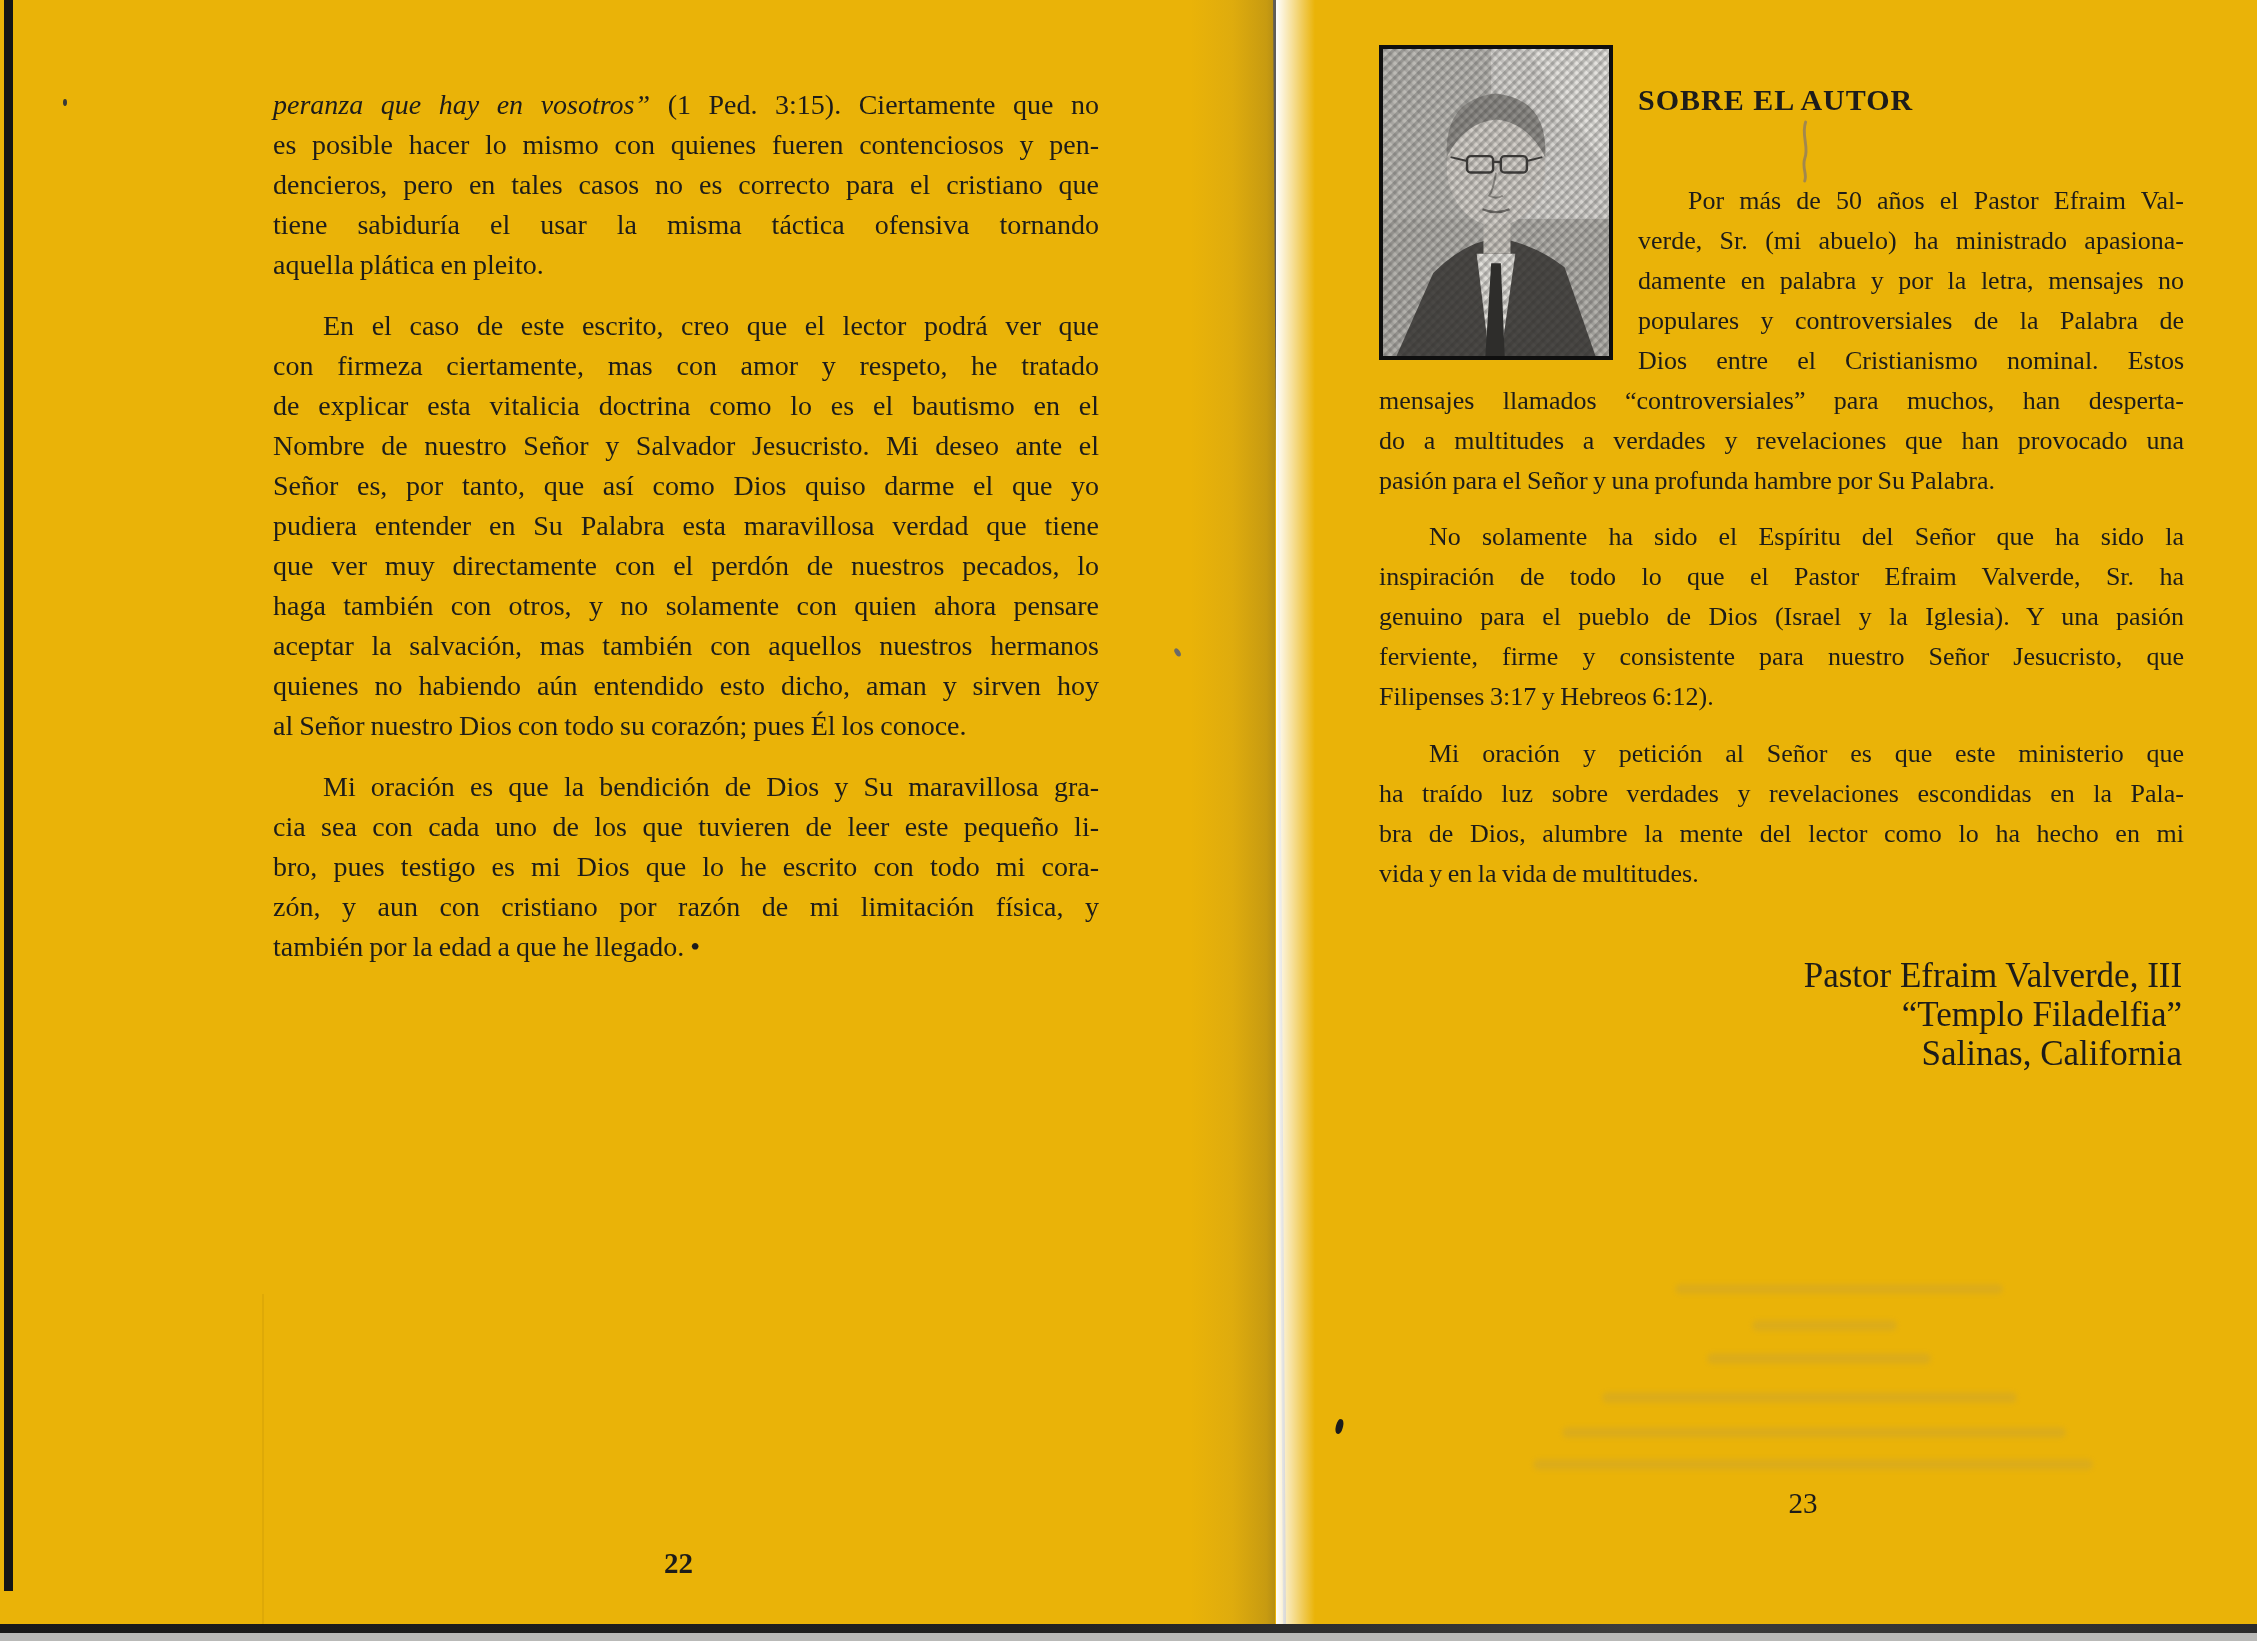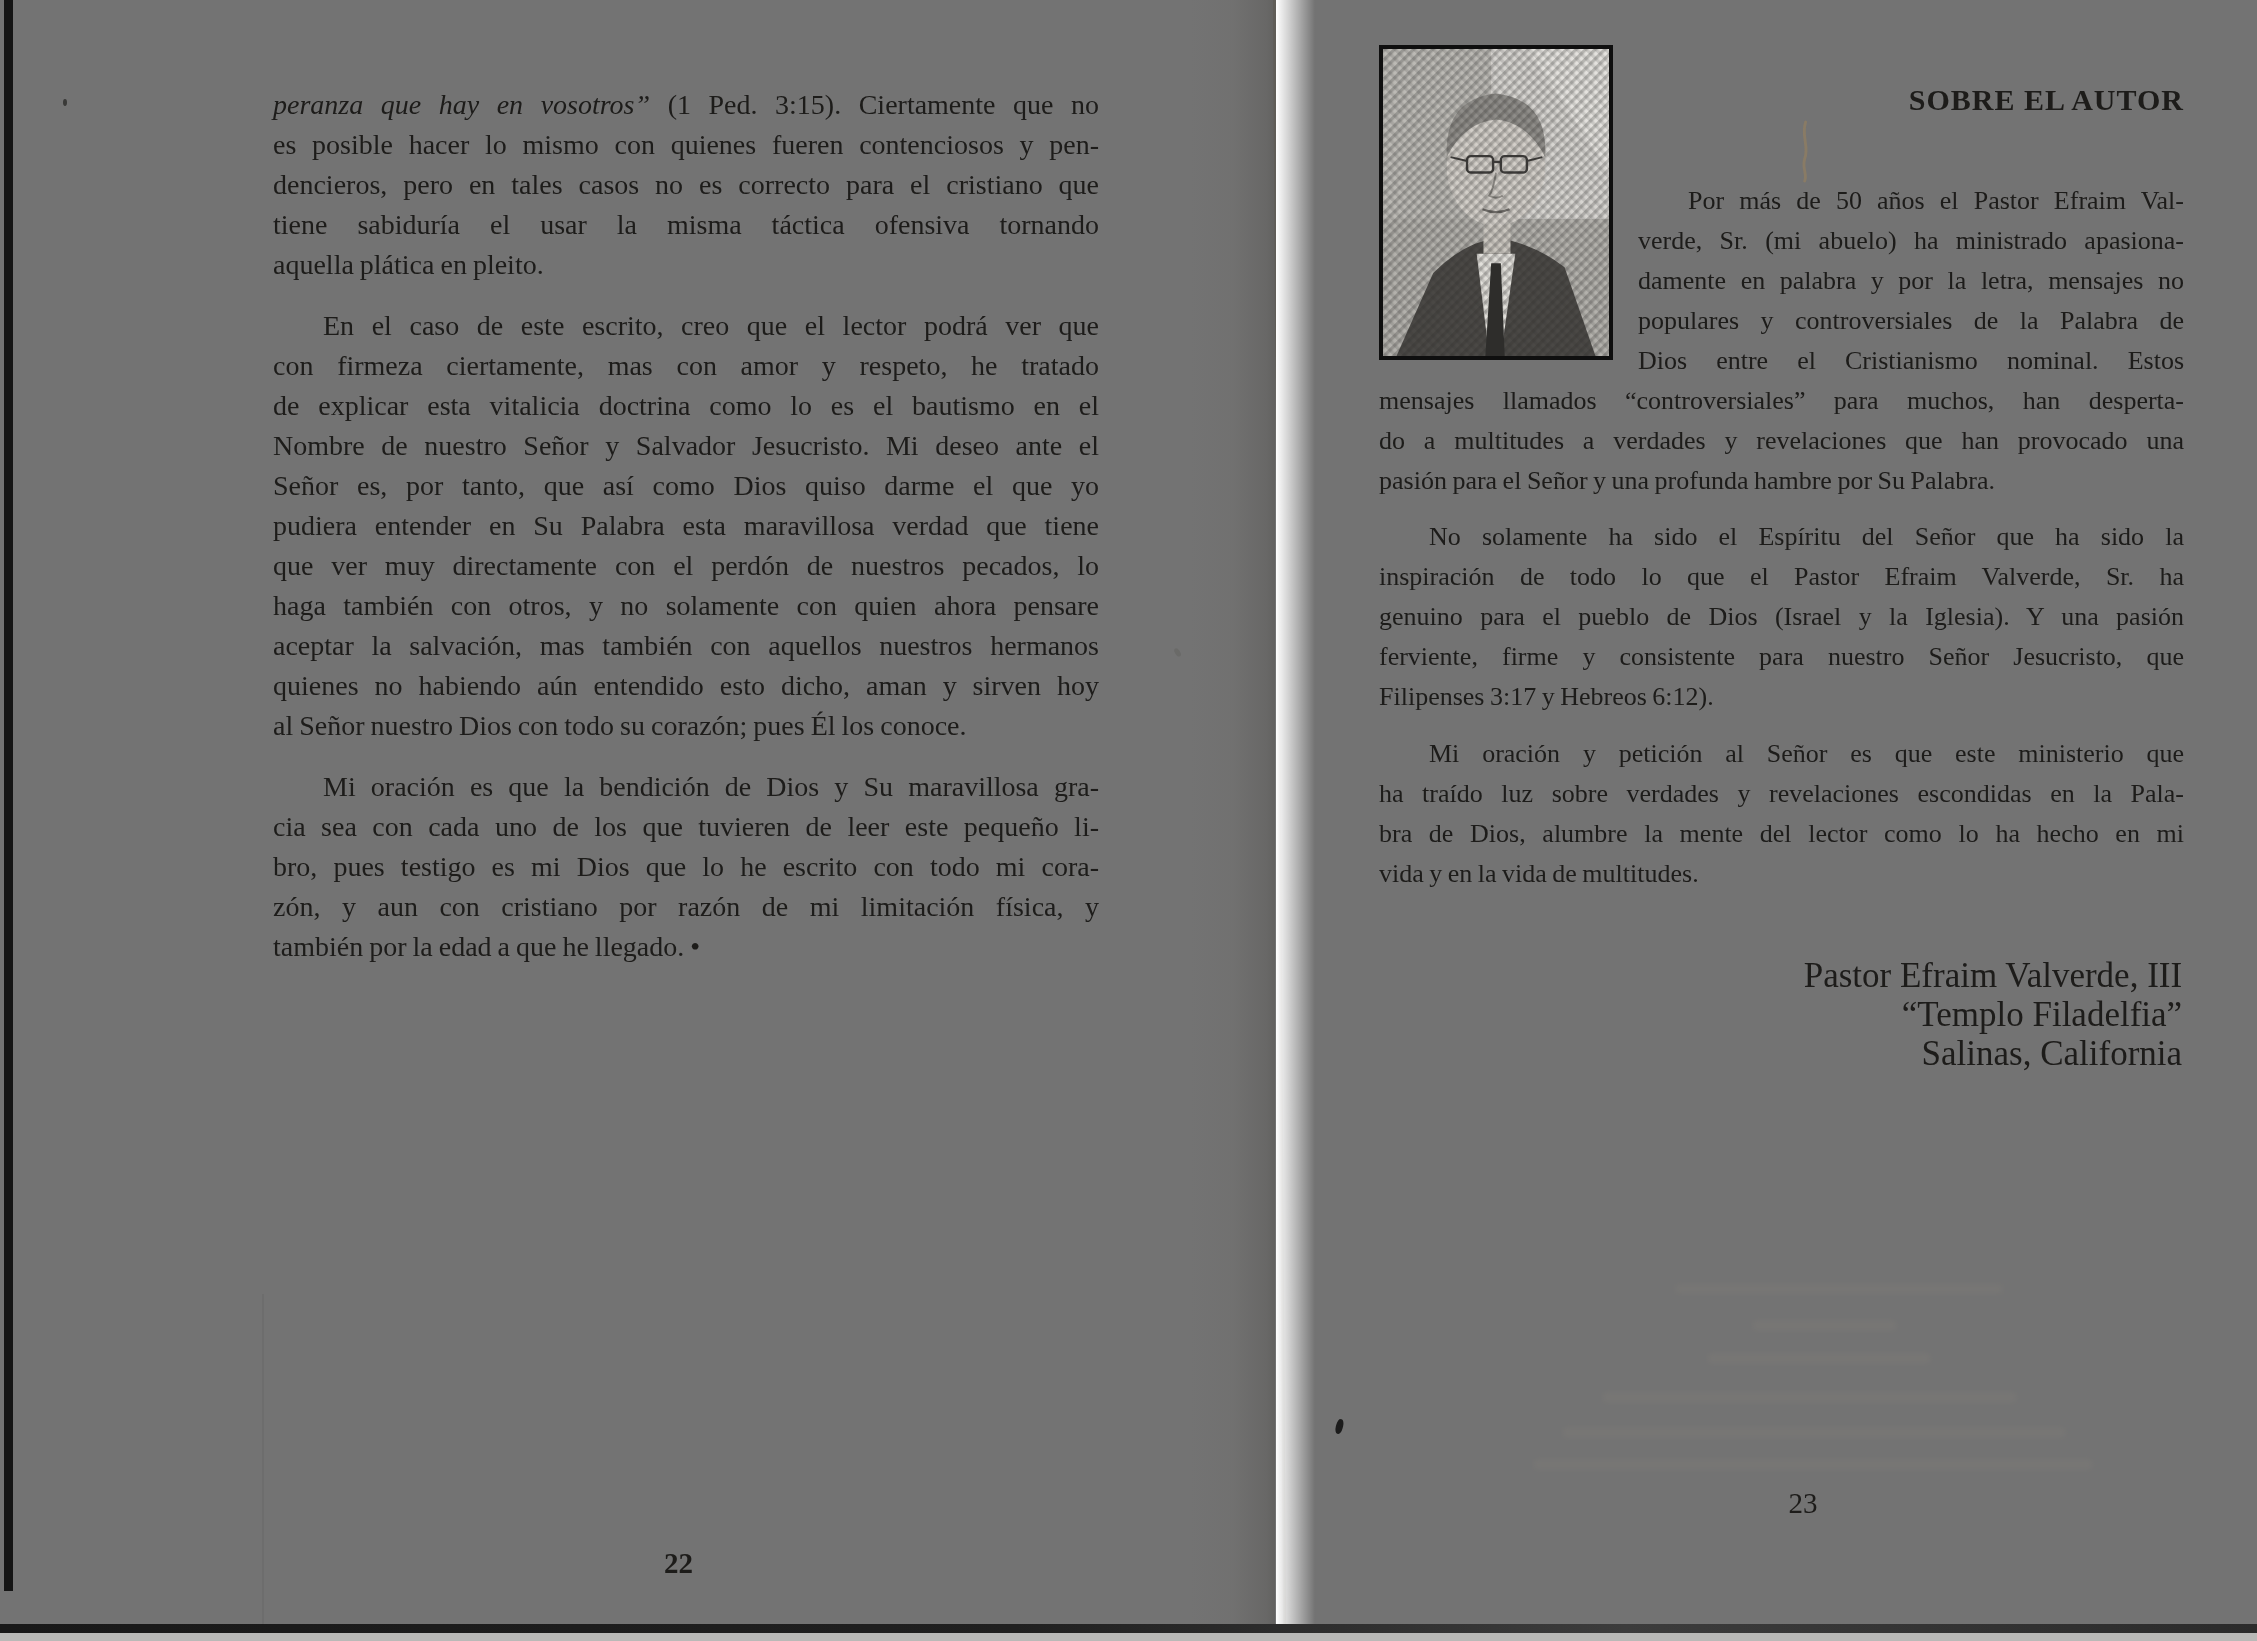--- a/index.html
+++ b/index.html
@@ -1,19 +1,19 @@
 <!DOCTYPE html>
 <html><head>
 <meta charset="utf-8">
 <style>
   html,body{margin:0;padding:0;}
   body{width:2257px;height:1641px;background:#e9e9e7;}
   .scan{
     position:absolute;left:0;top:0;width:2257px;height:1641px;
-    background:#737373;overflow:hidden;
+    background:#eab308;overflow:hidden;
     font-family:"Liberation Serif","DejaVu Serif",serif;
     color:#1d1c1a;
   }
   
   .edge-left{position:absolute;left:3.9px;top:0;width:8.7px;height:1591px;background:#151515;}
   .bottom-band{position:absolute;left:0;top:1624px;width:2257px;height:8.7px;
     background:linear-gradient(90deg,#191919 0%,#202020 45%,#3c3c3c 72%,#2b2b2b 100%);}
   .bottom-below{position:absolute;left:0;top:1633px;width:2257px;height:8.7px;background:#b9b9b7;}
   .gutter-shade{position:absolute;left:1190px;top:0;width:85px;height:1641px;
     background:linear-gradient(90deg,rgba(90,85,78,0) 0%,rgba(90,85,78,.08) 50%,rgba(60,57,52,.20) 90%,rgba(60,57,52,.30) 100%);}
@@ -44,21 +44,21 @@
   .tl.ind{text-indent:50px;}
   .pn{position:absolute;font-size:29px;}
   #pn22{left:664px;top:1547px;width:116px;text-align:left;font-weight:700;}
   #pn23{left:1740px;top:1487px;width:126px;text-align:center;font-weight:400;}
   
   #rightsec{position:absolute;left:1379px;top:45px;width:805px;font-size:26px;line-height:40px;}
   .photoframe{float:left;width:226px;height:307px;border:4.8px solid #0f0f0f;
     margin:0 25px 11.6px 0;background:#d0cecb;}
   .photoframe svg{display:block;}
   h1.autor{margin:35px 0 62px 0;font-size:30px;line-height:39px;font-weight:700;
-    text-align:right;letter-spacing:1px;}
+    text-align:left;letter-spacing:1px;}
   #rightsec .para{margin-top:16.4px;}
   #rightsec #about{margin-top:0;}
   .scratch{position:absolute;left:417px;top:75px;width:19.3px;height:64px;}
   .sig{margin-top:62px;text-align:right;font-size:35px;line-height:39px;padding-right:1.9px;}
 </style>
 </head>
 <body>
 
 <div class="scan">
 

